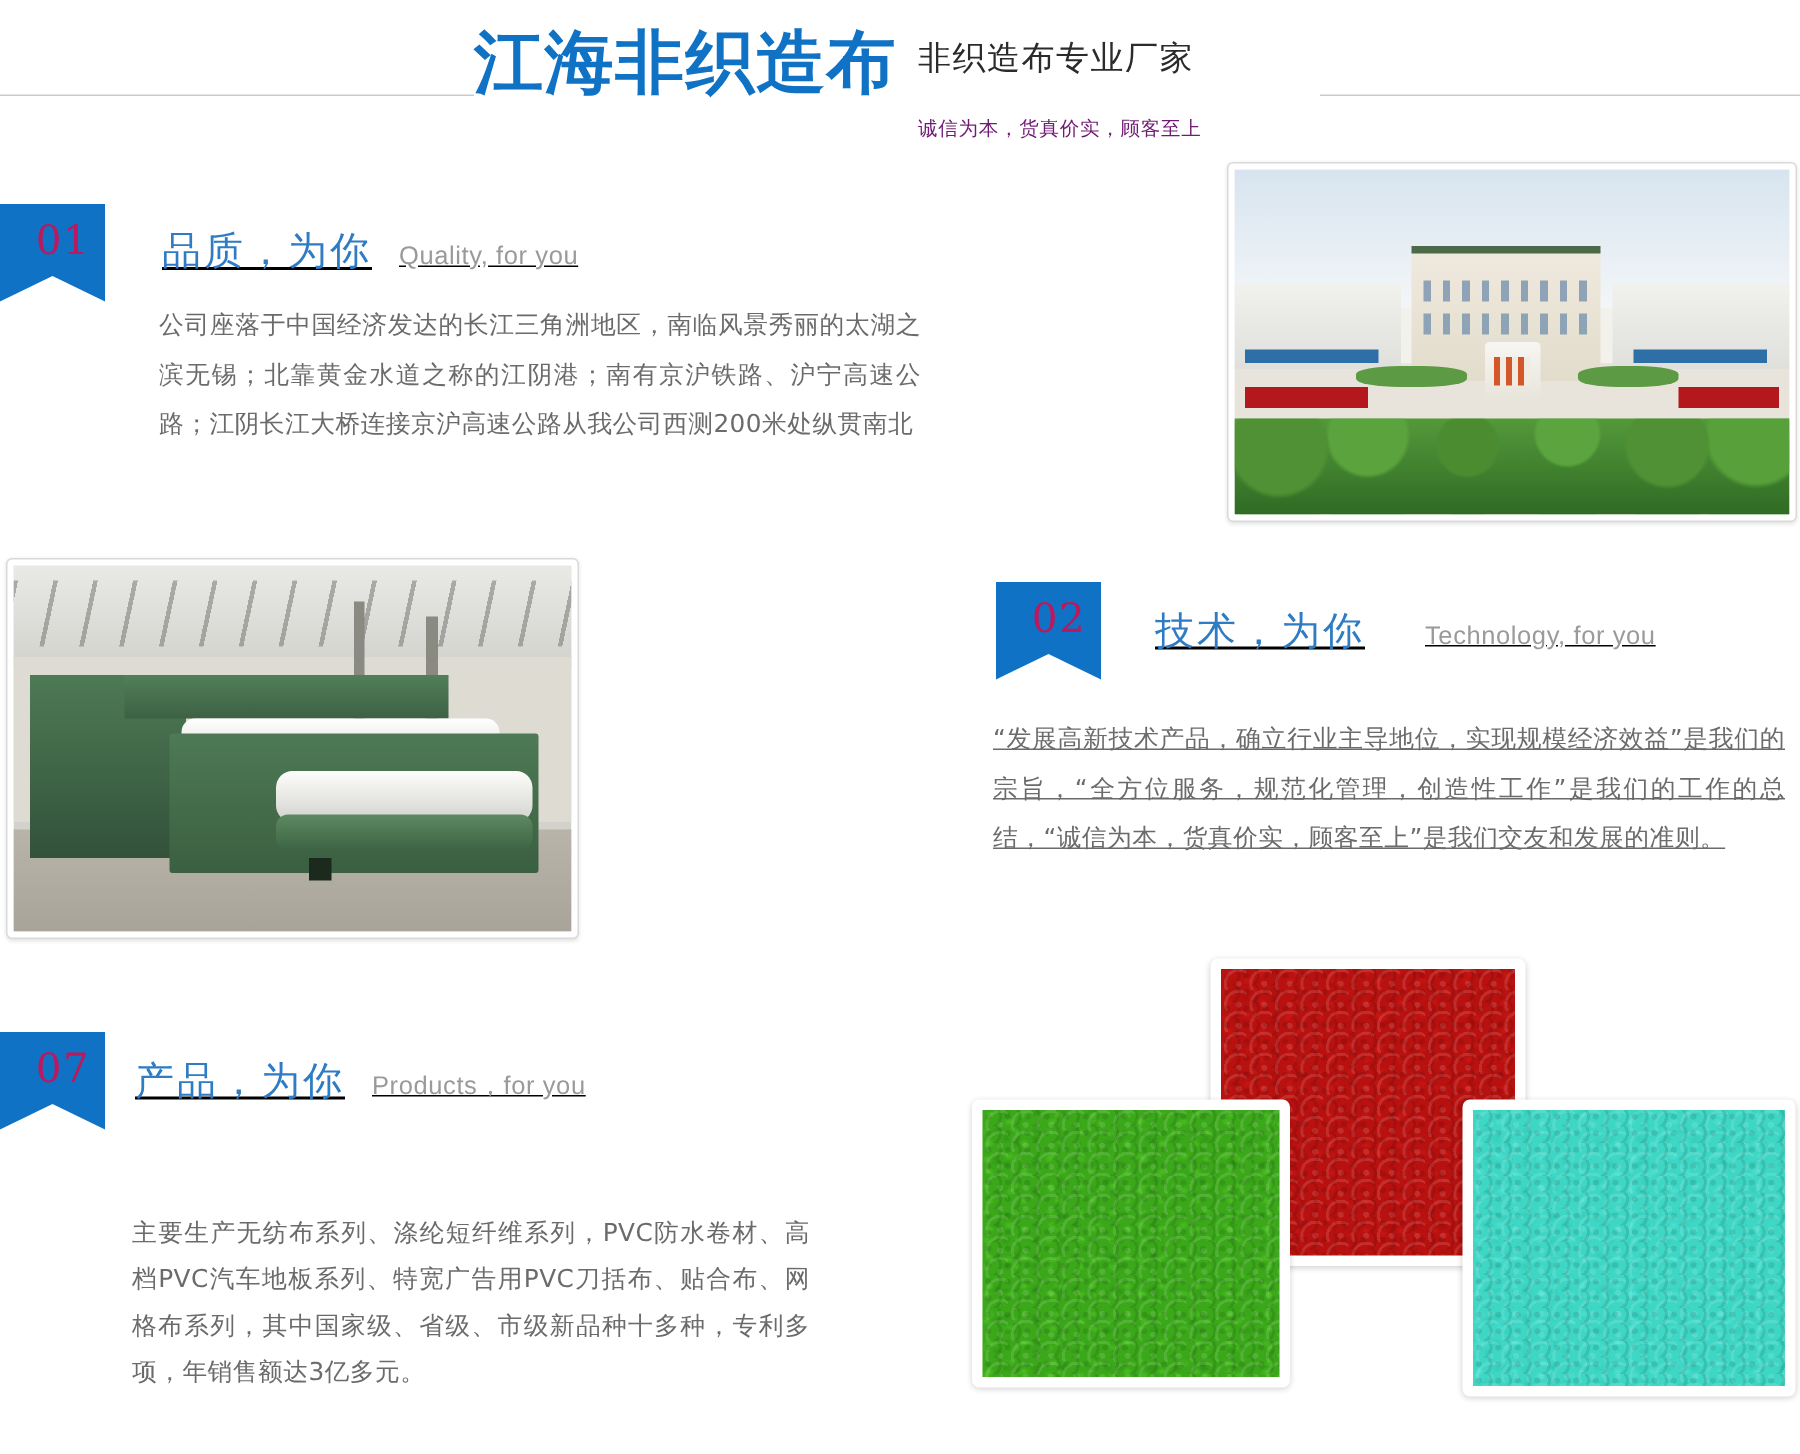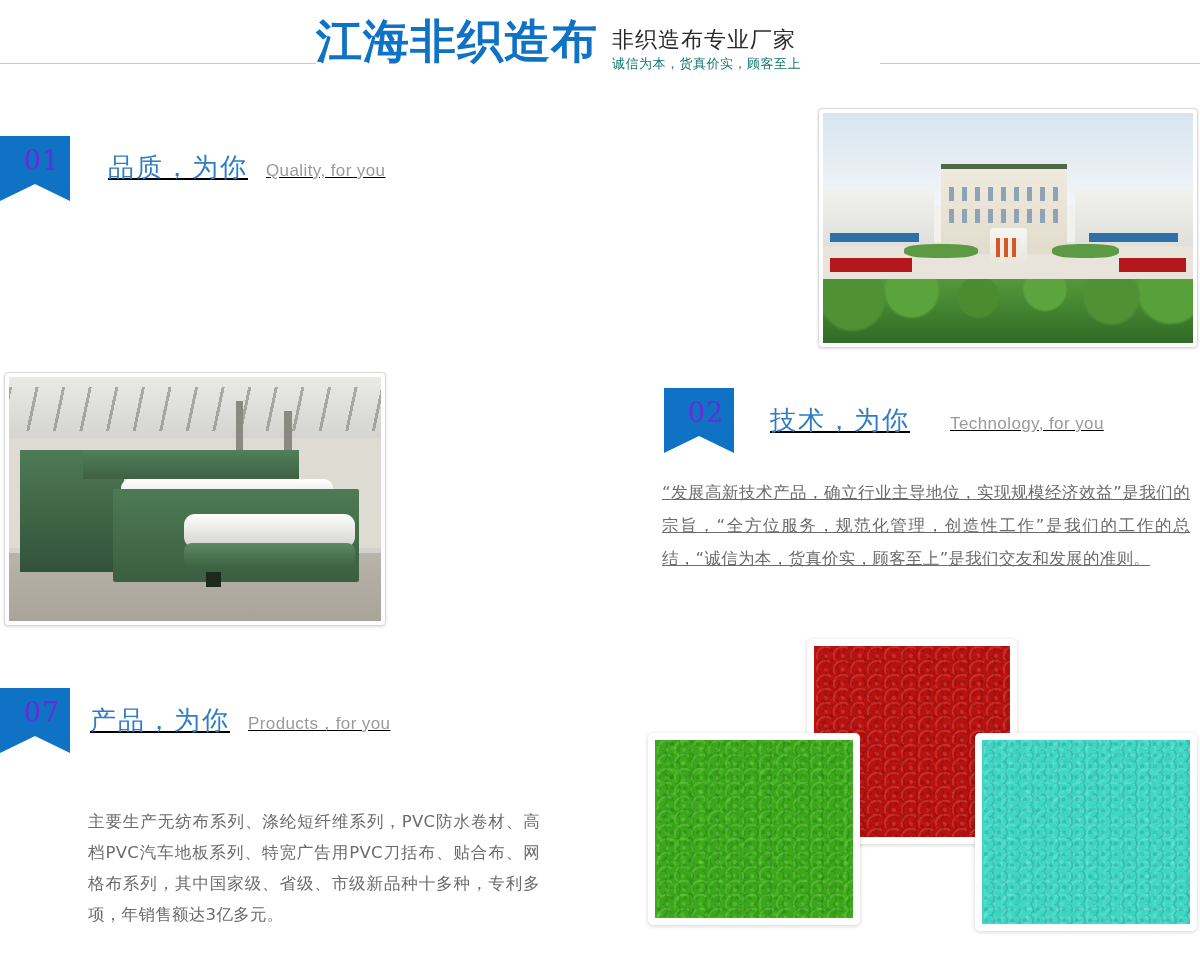--- a/index.html
+++ b/index.html
@@ -24,39 +24,39 @@
     font-family:"DejaVu Sans","Liberation Sans",sans-serif;
     font-size:46px;font-weight:bold;color:#0f72c4;
     letter-spacing:1px;line-height:56px;white-space:nowrap;
   }
   .logo-right{margin-left:14px;padding-top:13px;}
   .logo-sub1{
     font-family:"DejaVu Sans","Liberation Sans",sans-serif;
     font-size:22px;color:#2b2b2b;line-height:28px;white-space:nowrap;letter-spacing:1px;
   }
   .logo-sub2{
-    font-family:Liberation Mono, monospace;
-    font-size:13px;color:#0f766e;line-height:22px;white-space:nowrap;letter-spacing:.5px;
+    font-family:Liberation Sans, sans-serif;
+    font-size:13px;color:#701a75;line-height:22px;white-space:nowrap;letter-spacing:.5px;margin-top:21px;
   }
 
   
   .badge{position:absolute;width:70px;height:64px;}
   .badge .plate{
     position:absolute;left:0;top:0;width:70px;height:48px;background:#0f72c4;
   }
   .badge .point{
     position:absolute;left:0;top:48px;width:0;height:0;
     border-left:35px solid #0f72c4;border-right:35px solid #0f72c4;
     border-bottom:17px solid transparent;
   }
   .badge .num{
     position:absolute;left:0;top:0;width:84px;height:48px;
     display:flex;align-items:center;justify-content:center;
     font-family:"DejaVu Serif","Liberation Serif",serif;
-    font-size:27px;color:#6d28d9;letter-spacing:1px;
+    font-size:27px;color:#be185d;letter-spacing:1px;
   }
 
   
   .sec-head{position:absolute;display:flex;align-items:baseline;text-decoration:underline;}
   .sec-cn{
     font-family:"DejaVu Sans","Liberation Sans",sans-serif;
     font-size:26px;color:#2f7cc4;letter-spacing:2px;white-space:nowrap;
   }
   .sec-en{
     margin-left:18px;
@@ -183,20 +183,21 @@
 
   <div class="badge" style="left:0;top:136px;">
     <div class="plate"></div>
     <div class="point"></div>
     <div class="num">01</div>
   </div>
   <div class="sec-head" style="left:108px;top:150px;">
     <span class="sec-cn">品质，为你</span>
     <span class="sec-en">Quality, for you</span>
   </div>
+  <div class="para" style="left:106px;top:200px;width:508px;">公司座落于中国经济发达的长江三角洲地区，南临风景秀丽的太湖之滨无锡；北靠黄金水道之称的江阴港；南有京沪铁路、沪宁高速公路；江阴长江大桥连接京沪高速公路从我公司西测200米处纵贯南北</div>
 
   <div class="photo framed" style="left:818px;top:108px;width:372px;height:232px;">
     <div class="inner">
       <div class="factory">
         <div class="f-sky"></div>
         <div class="f-ground"></div>
         <div class="f-wingL"></div>
         <div class="f-wingR"></div>
         <div class="f-main"></div>
         <div class="f-canopyL"></div>

